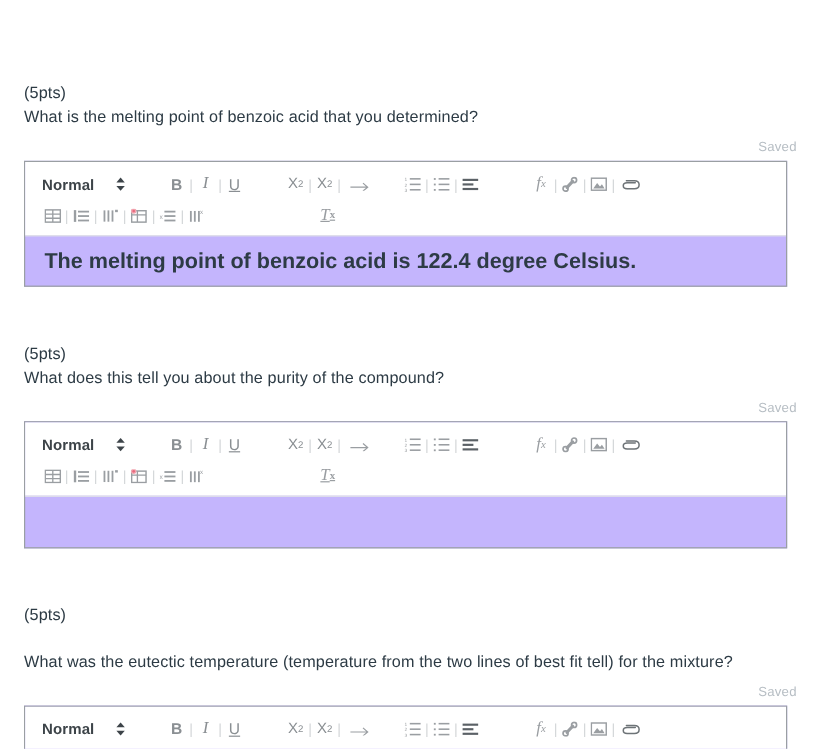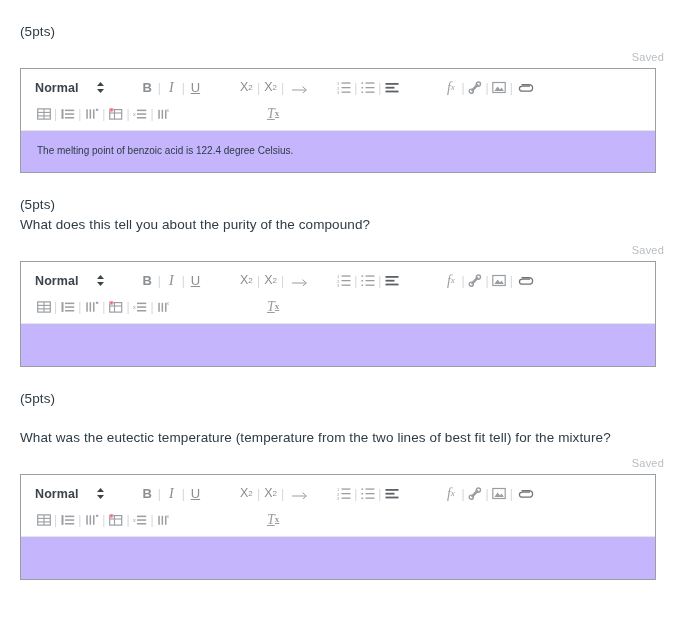--- a/index.html
+++ b/index.html
@@ -22,20 +22,21 @@
     padding: 0 20px;
   }
   .question-block {
     position: relative;
   }
   .q-points {
     font-size: 13.5px;
     line-height: 20px;
     color: #2d3b45;
     letter-spacing: 0.1px;
+    margin-top: 46px;
   }
   .q-text {
     font-size: 13.5px;
     line-height: 20px;
     color: #2d3b45;
     letter-spacing: 0.1px;
     max-width: 612px;
   }
   .q-text.spaced {
     margin-top: 19px;
@@ -163,36 +164,38 @@
   .icon-svg { display: block; }
 
   .editor-divider {
     height: 1px;
     background: #e3e5e7;
     width: 100%;
   }
   .editor-body {
     min-height: 38px;
     padding: 11px 16px 12px 16px;
-    font-size: 10px;
+    font-size: 18px;
     line-height: 18px;
     color: #2d3b45;
     box-sizing: border-box;
+    font-weight: bold;
   }
   .editor-body.empty {
     min-height: 42px;
   }
 </style>
 </head>
 <body>
 
 <div class="page">
 
   <div class="question-block" style="padding-top:22px;">
     <div class="q-points">(5pts)</div>
+    <div class="q-text">What is the melting point of benzoic acid that you determined?</div>
     <div class="saved-row">
       <span class="saved-label">Saved</span>
     </div>
 
     <div class="editor">
       <div class="editor-toolbar">
 
         <div class="tb-row">
           <div class="style-select">
             <span class="style-name">Normal</span>

